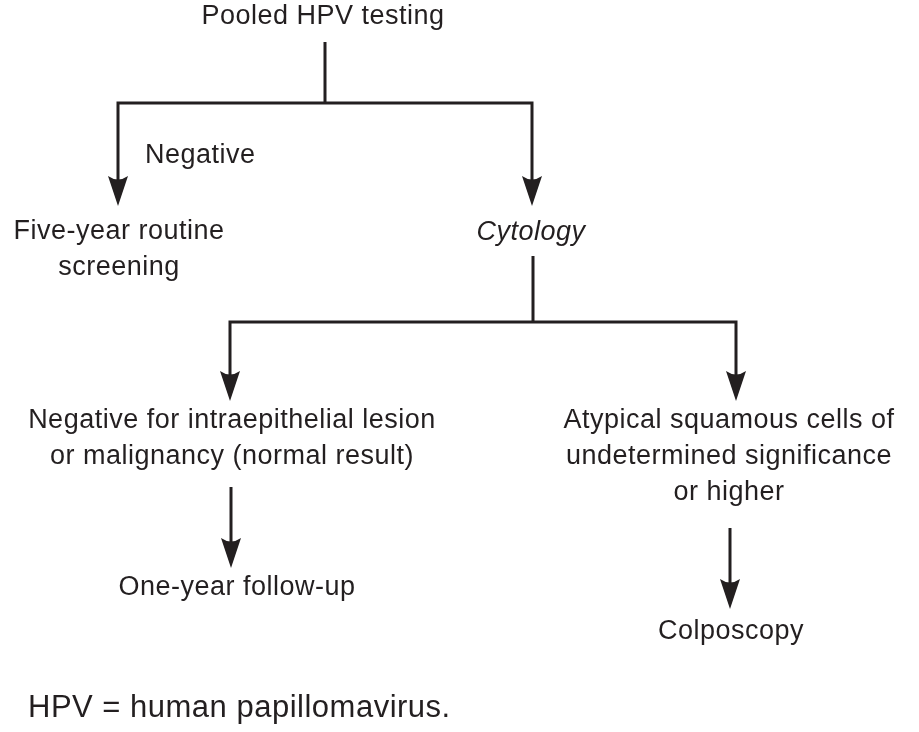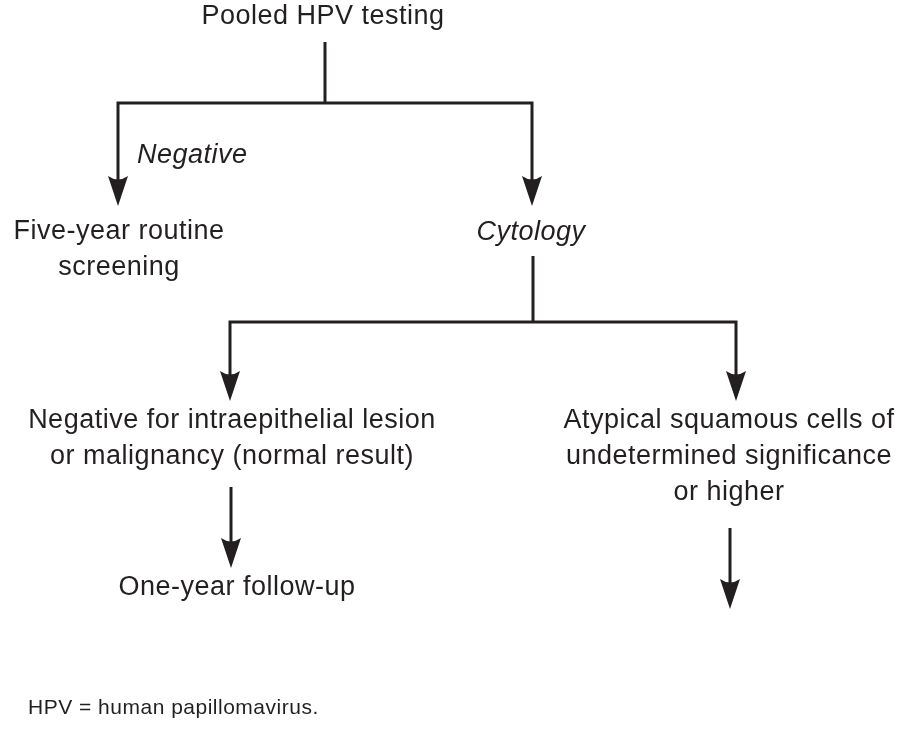--- a/index.html
+++ b/index.html
@@ -38,21 +38,21 @@
   }
   .node span { display: block; }
   .edge-label {
     position: absolute;
     font-size: 27px;
     line-height: 30px;
     text-align: left;
   }
   .footnote {
     position: absolute;
-    font-size: 21px;
+    font-size: 31px;
     line-height: 30px;
     text-align: right;
   }
 </style>
 </head>
 <body>
 
 <div class="canvas">
 
   <svg class="connectors" viewBox="0 0 919 732" aria-hidden="true">
@@ -67,21 +67,21 @@
 
     <path class="line" d="M231 487 V545"></path>
     <path class="head" d="M231 568 L221 538 Q231 545 241 538 Z"></path>
 
     <path class="line" d="M730 528 V586"></path>
     <path class="head" d="M730 609 L720 579 Q730 586 740 579 Z"></path>
   </svg>
 
   <div class="node" style="left:173px; top:-3px; width:300px;">Pooled HPV testing</div>
 
-  <div class="edge-label" style="left:137px; top:139px;font-style:italic;">Negative</div>
+  <div class="edge-label" style="left:145px; top:139px;">Negative</div>
 
 
   <div class="node" style="left:-21px; top:212px; width:280px;">
     <span>Five-year routine</span>
     <span>screening</span>
   </div>
 
   <div class="node" style="left:431px; top:213px; width:200px;font-style:italic;">Cytology</div>
 
   <div class="node" style="left:-8px; top:401px; width:480px;">
@@ -90,16 +90,17 @@
   </div>
 
   <div class="node" style="left:77px; top:568px; width:320px;">One-year follow-up</div>
 
   <div class="node" style="left:529px; top:401px; width:400px;">
     <span>Atypical squamous cells of</span>
     <span>undetermined significance</span>
     <span>or higher</span>
   </div>
 
+  <div class="node" style="left:631px; top:612px; width:200px;">Colposcopy</div>
 
   <div class="footnote" style="left:28px; top:692px;">HPV = human papillomavirus.</div>
 
 </div>
 
 </body></html>

